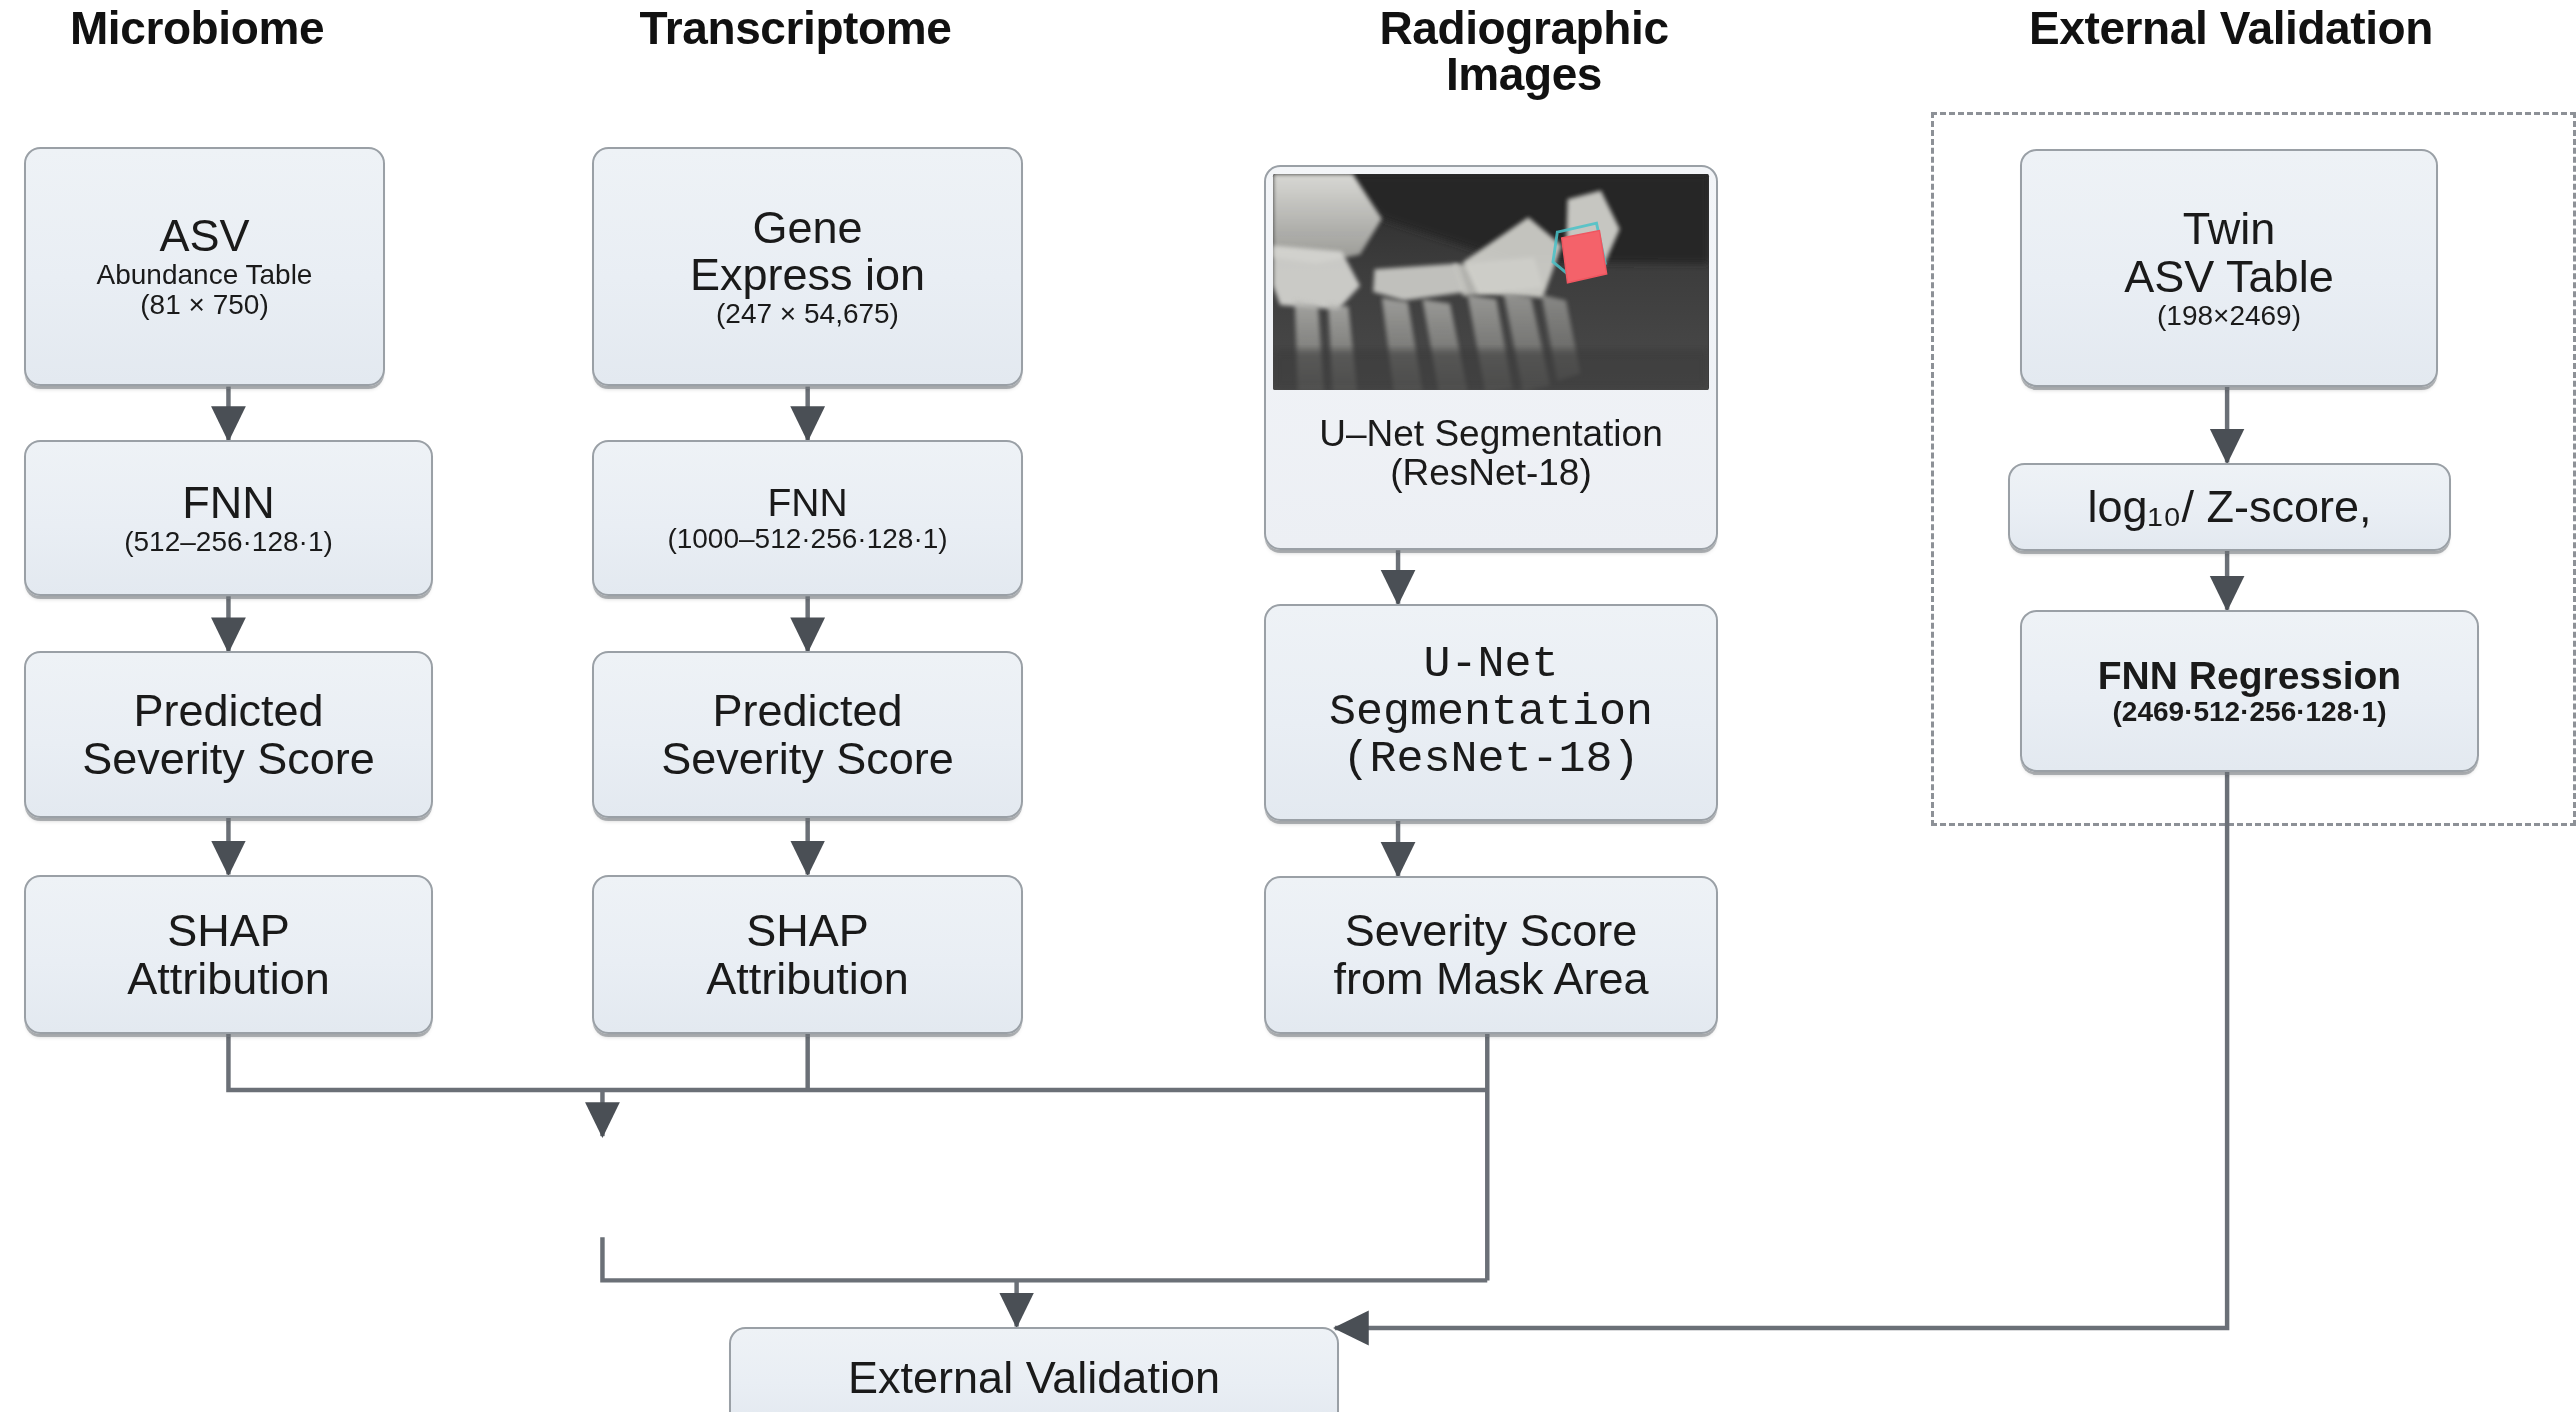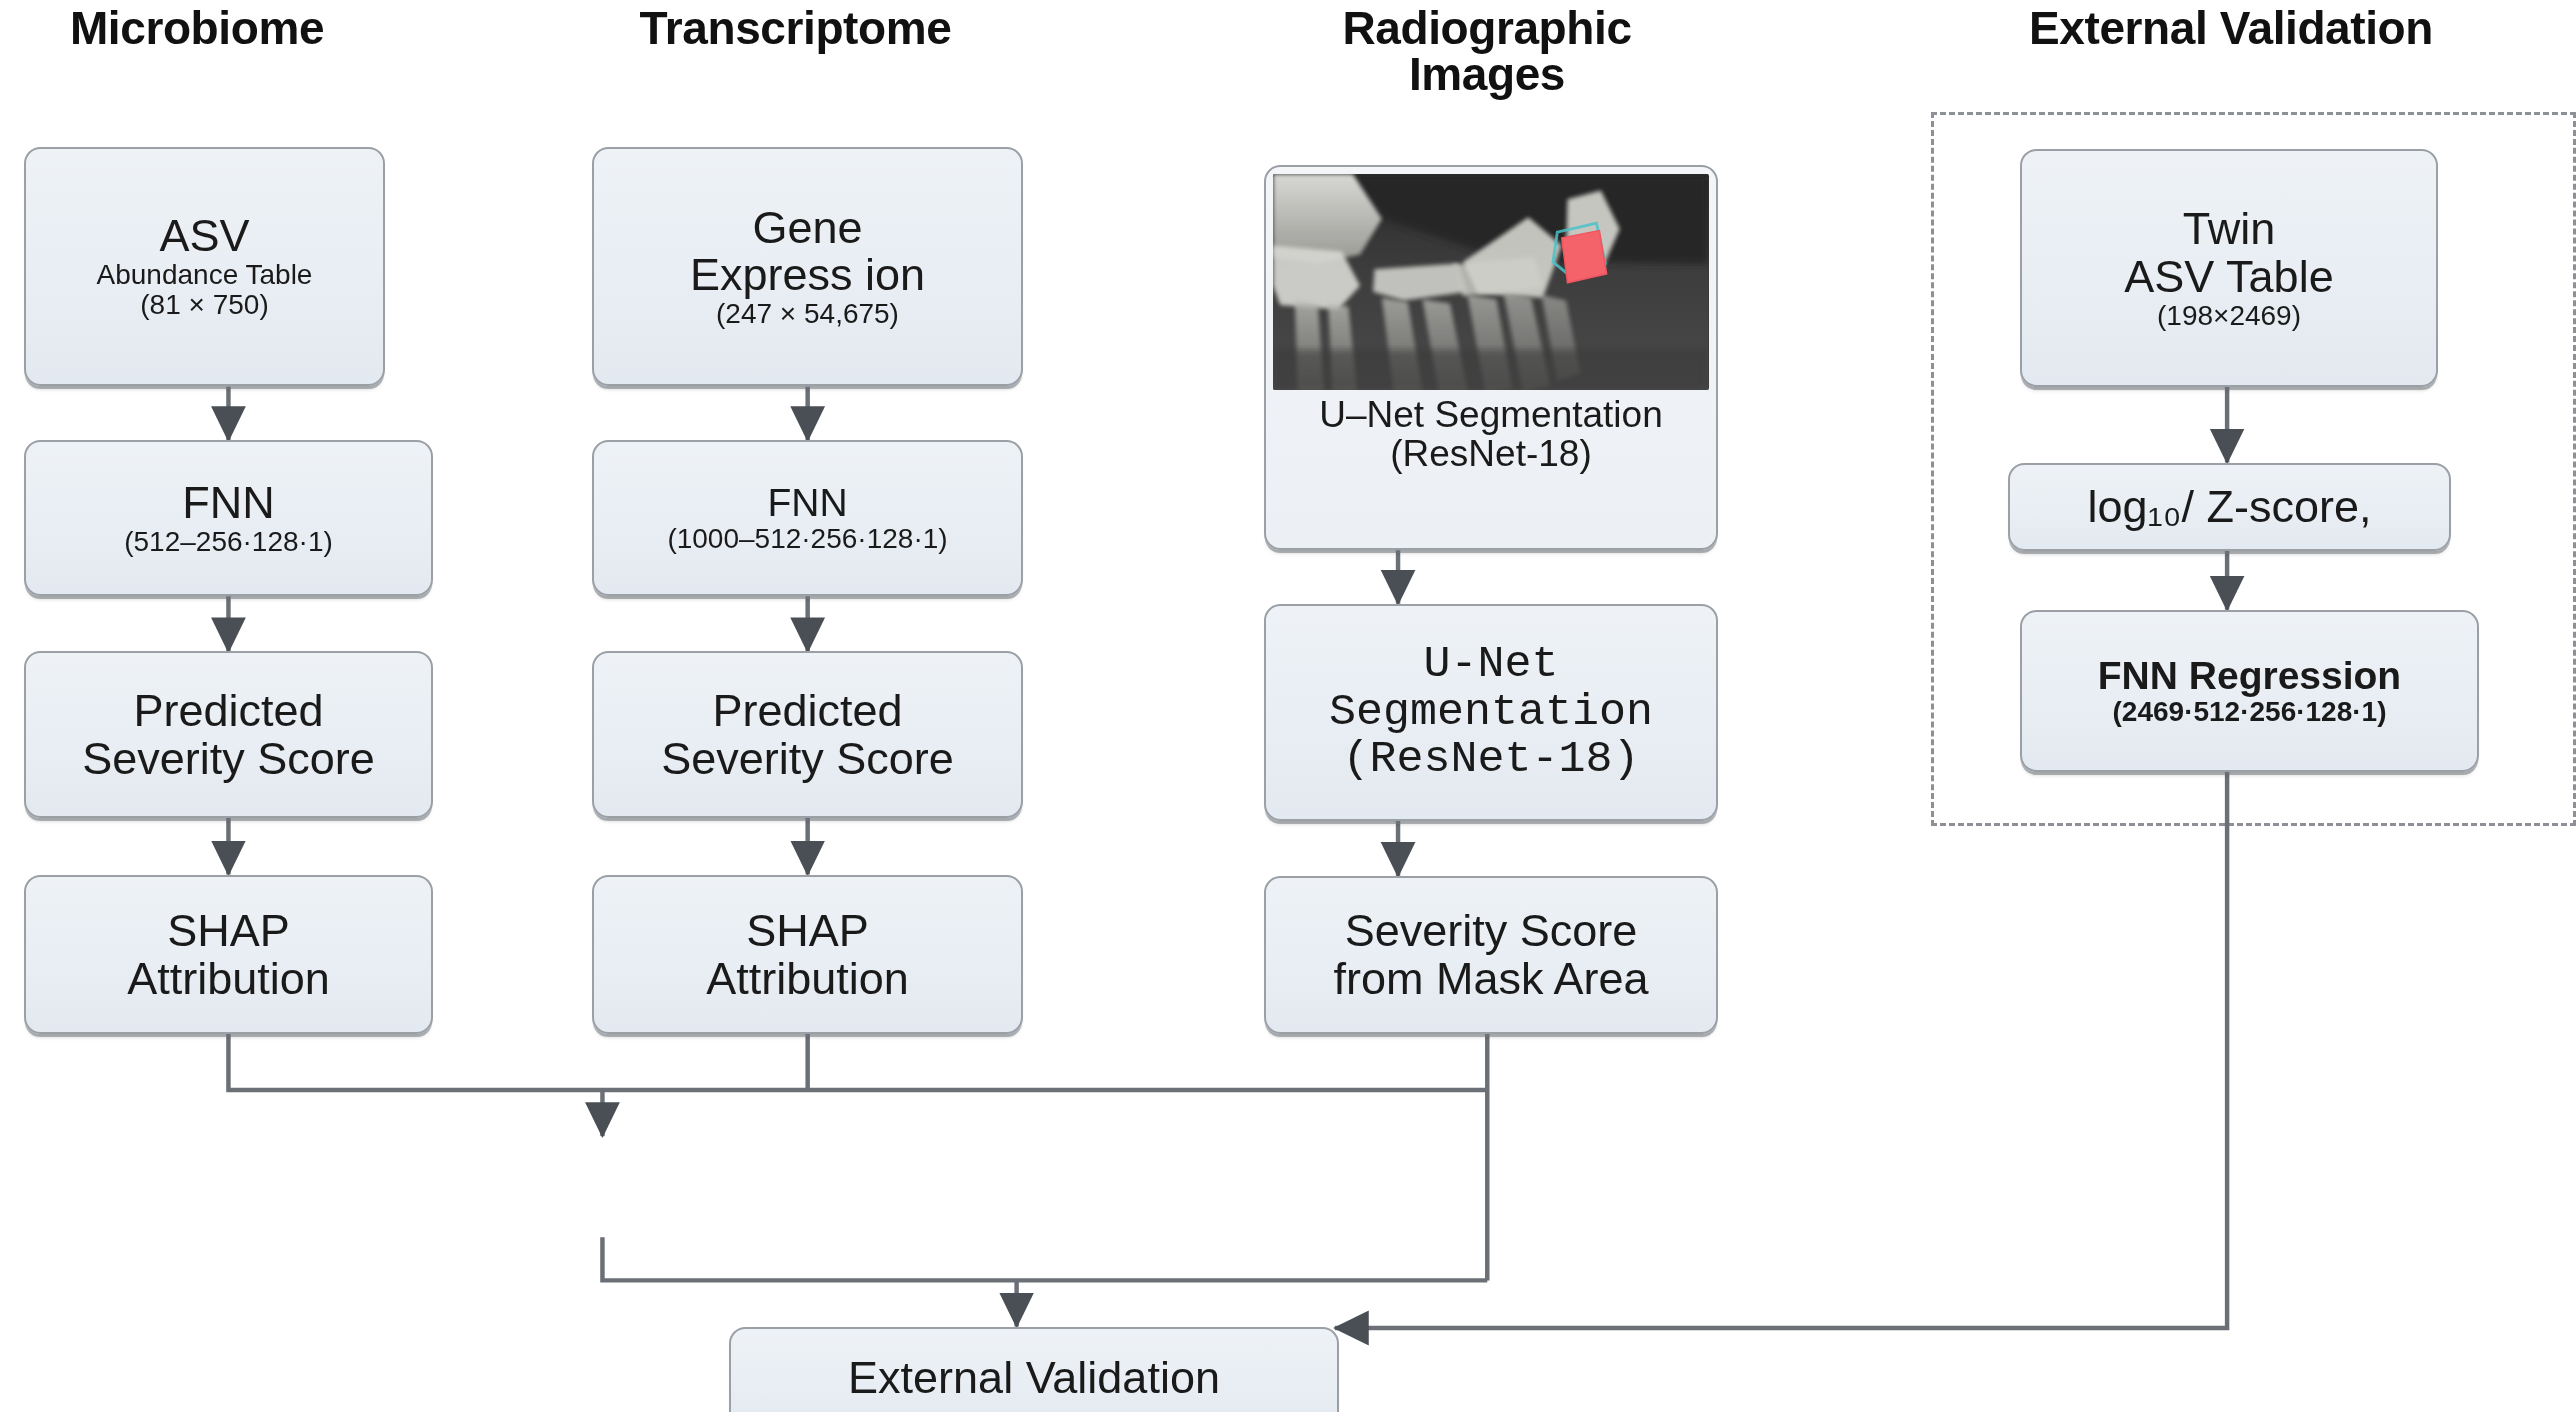--- a/index.html
+++ b/index.html
@@ -69,20 +69,21 @@
     position: absolute;
     box-sizing: border-box;
     background: linear-gradient(180deg,#f3f5f8 0%, #eceff4 100%);
     border: 2.2px solid #9aa0a6;
     border-radius: 16.4px;
     box-shadow: 0 3.7px 0 -0.7px rgba(120,126,132,0.55),
                 0 5.2px 4.5px -3px rgba(0,0,0,0.18);
     padding: 7.4px 7.4px 3px 7.4px;
     display: flex;
     flex-direction: column;
+    gap: 19px;
   }
   .xray {
     position: relative;
     width: 100%;
     height: 216px;
     border-radius: 2.2px;
     overflow: hidden;
     background: #3a3a3a;
   }
   .xray-cap {
@@ -113,21 +114,21 @@
 </style>
 </head>
 <body>
 
 <div id="stage">
 
   <div class="col-header" style="left:0px; top:4.5px; width:394px;">Microbiome</div>
 
   <div class="col-header" style="left:550px; top:4.5px; width:491px;">Transcriptome</div>
 
-  <div class="col-header" style="left:1249px; top:4.5px; width:476px;">Radiographic
+  <div class="col-header" style="left:1286px; top:4.5px; width:476px;">Radiographic
 Images</div>
 
   <div class="col-header" style="left:1889px; top:4.5px; width:684px;">External Validation</div>
 
   <div class="dashed-group" style="left:1931px; top:112px; width:645px; height:714px;"></div>
 
   <svg id="wires" viewBox="0 0 3464 1899" xmlns="http://www.w3.org/2000/svg">
     <defs>
       <marker id="ar" markerWidth="9" markerHeight="9" refX="7.6" refY="4.5" orient="auto" markerUnits="strokeWidth">
         <path d="M0,0.6 L8,4.5 L0,8.4 z" fill="#4a4f55"></path>

